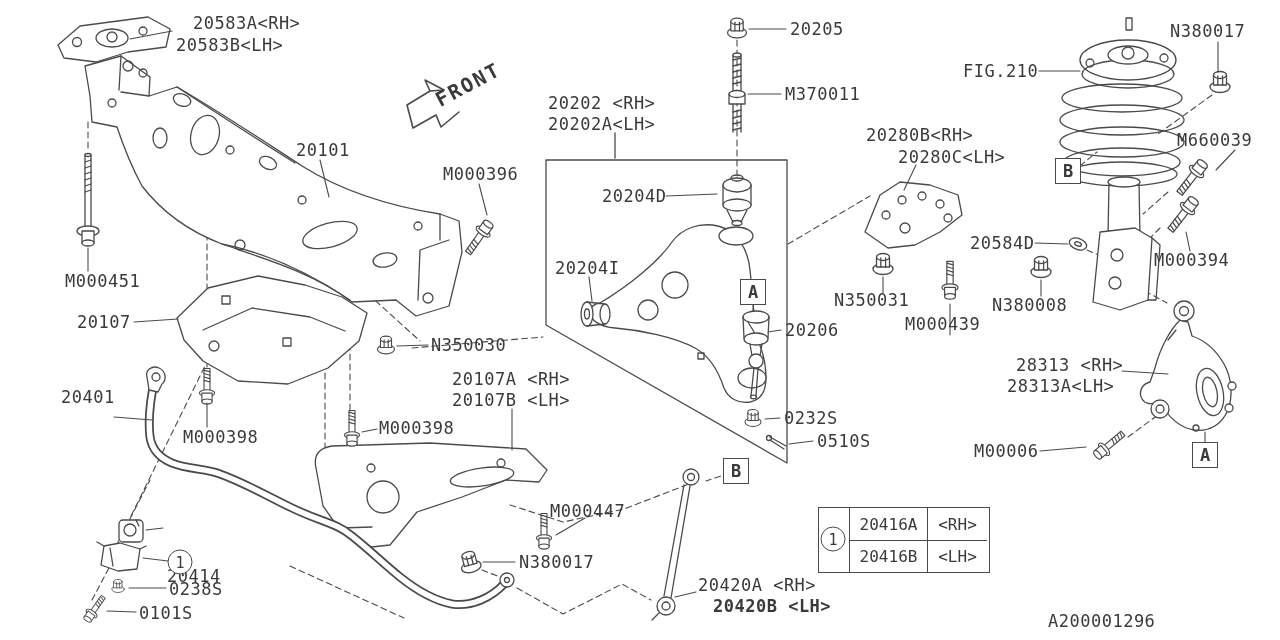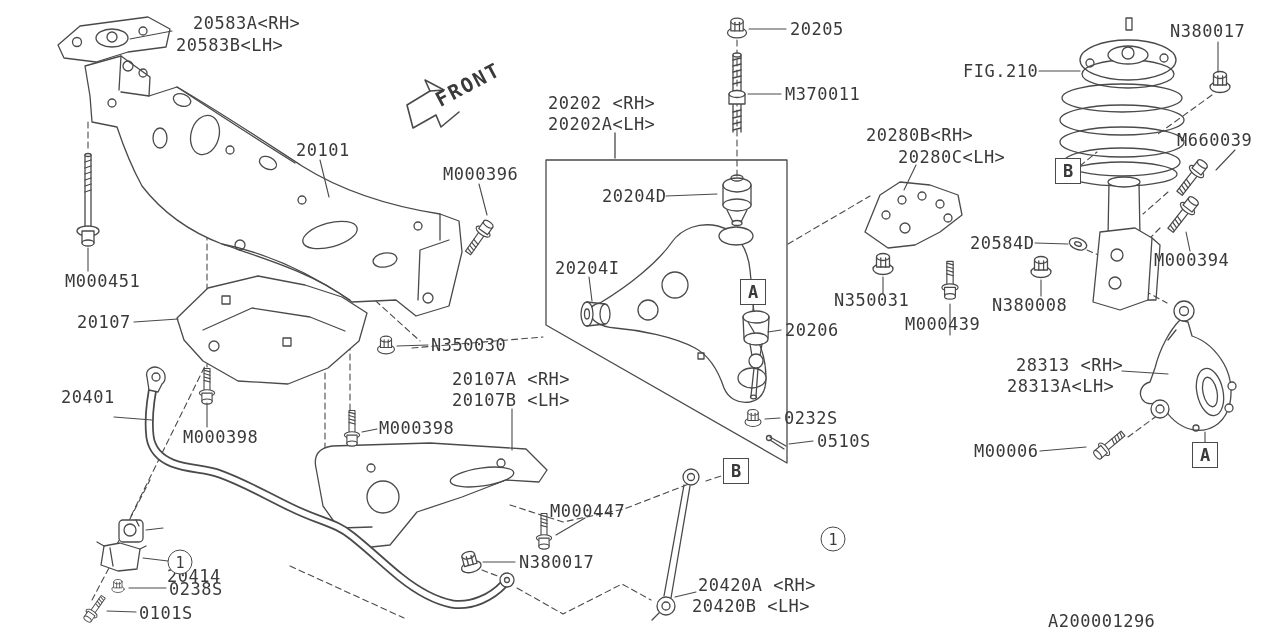--- a/index.html
+++ b/index.html
@@ -366,20 +366,27 @@
       <line x1="696" y1="592" x2="675" y2="597"></line>
       <line x1="1205" y1="443" x2="1205" y2="432"></line>
       <line x1="753" y1="304" x2="754" y2="311"></line>
     </g>
   </svg>
 
   <div id="labels-layer">
     <div class="front-label">FRONT</div>
     <div class="drawing-number">A200001296</div>
 
+    <div class="ref-table">
+      <div class="rt-cell rt-circle-cell"></div>
+      <div class="rt-cell">20416A</div>
+      <div class="rt-cell">&lt;RH&gt;</div>
+      <div class="rt-cell rt-row2" style="grid-column:2">20416B</div>
+      <div class="rt-cell rt-row2" style="grid-column:3">&lt;LH&gt;</div>
+    </div>
   <div class="plabel" style="left: 193px; top: 23px;">20583A&lt;RH&gt;</div>
       <div class="plabel" style="left: 176px; top: 45px;">20583B&lt;LH&gt;</div>
       <div class="plabel" style="left: 296px; top: 150px;">20101</div>
       <div class="plabel" style="left: 548px; top: 103px;">20202 &lt;RH&gt;</div>
       <div class="plabel" style="left: 548px; top: 124px;">20202A&lt;LH&gt;</div>
       <div class="plabel" style="left: 790px; top: 29px;">20205</div>
       <div class="plabel" style="left: 785px; top: 94px;">M370011</div>
       <div class="plabel" style="left: 963px; top: 71px;">FIG.210</div>
       <div class="plabel" style="left: 1170px; top: 31px;">N380017</div>
       <div class="plabel" style="left: 1177px; top: 140px;">M660039</div>
@@ -406,21 +413,21 @@
       <div class="plabel" style="left: 452px; top: 400px;">20107B &lt;LH&gt;</div>
       <div class="plabel" style="left: 784px; top: 418px;">0232S</div>
       <div class="plabel" style="left: 817px; top: 441px;">0510S</div>
       <div class="plabel" style="left: 974px; top: 451px;">M00006</div>
       <div class="plabel" style="left: 167px; top: 528px; margin-top: 48px;">20414</div>
       <div class="plabel" style="left: 169px; top: 589px;">0238S</div>
       <div class="plabel" style="left: 139px; top: 613px;">0101S</div>
       <div class="plabel" style="left: 550px; top: 511px;">M000447</div>
       <div class="plabel" style="left: 519px; top: 562px;">N380017</div>
       <div class="plabel" style="left: 698px; top: 585px;">20420A &lt;RH&gt;</div>
-      <div class="plabel" style="left: 692px; top: 606px;">20420B &lt;LH&gt;</div>
+      <div class="plabel" style="left: 713px; top: 606px; font-weight: bold;">20420B &lt;LH&gt;</div>
       <div class="callout-box" style="left: 753px; top: 292px;">A</div>
       <div class="callout-box" style="left: 1068px; top: 171px;">B</div>
       <div class="callout-box" style="left: 736px; top: 471px;">B</div>
       <div class="callout-box" style="left: 1205px; top: 455px;">A</div>
       <div class="callout-circle" style="left: 180px; top: 562px;">1</div>
       <div class="callout-circle" style="left: 833px; top: 539px;">1</div>
     </div>
 
 </div>
 

